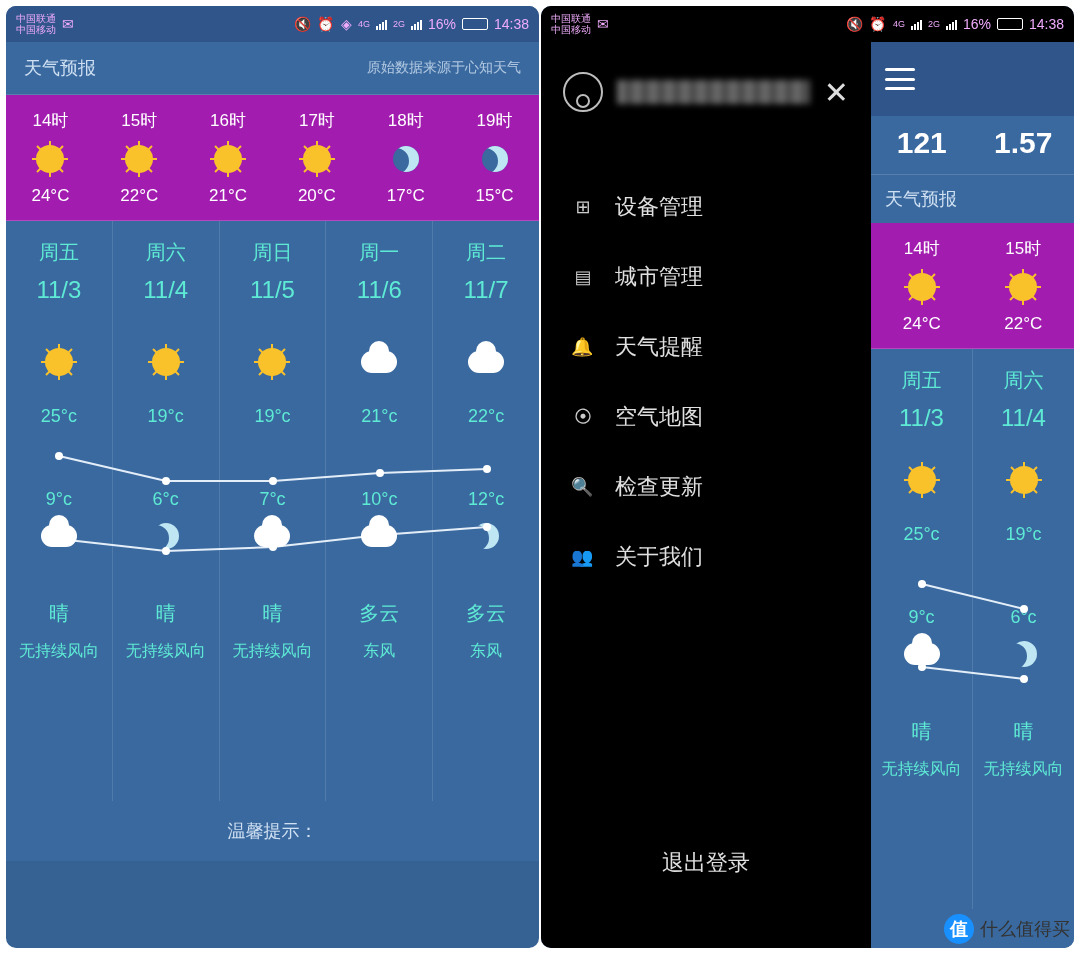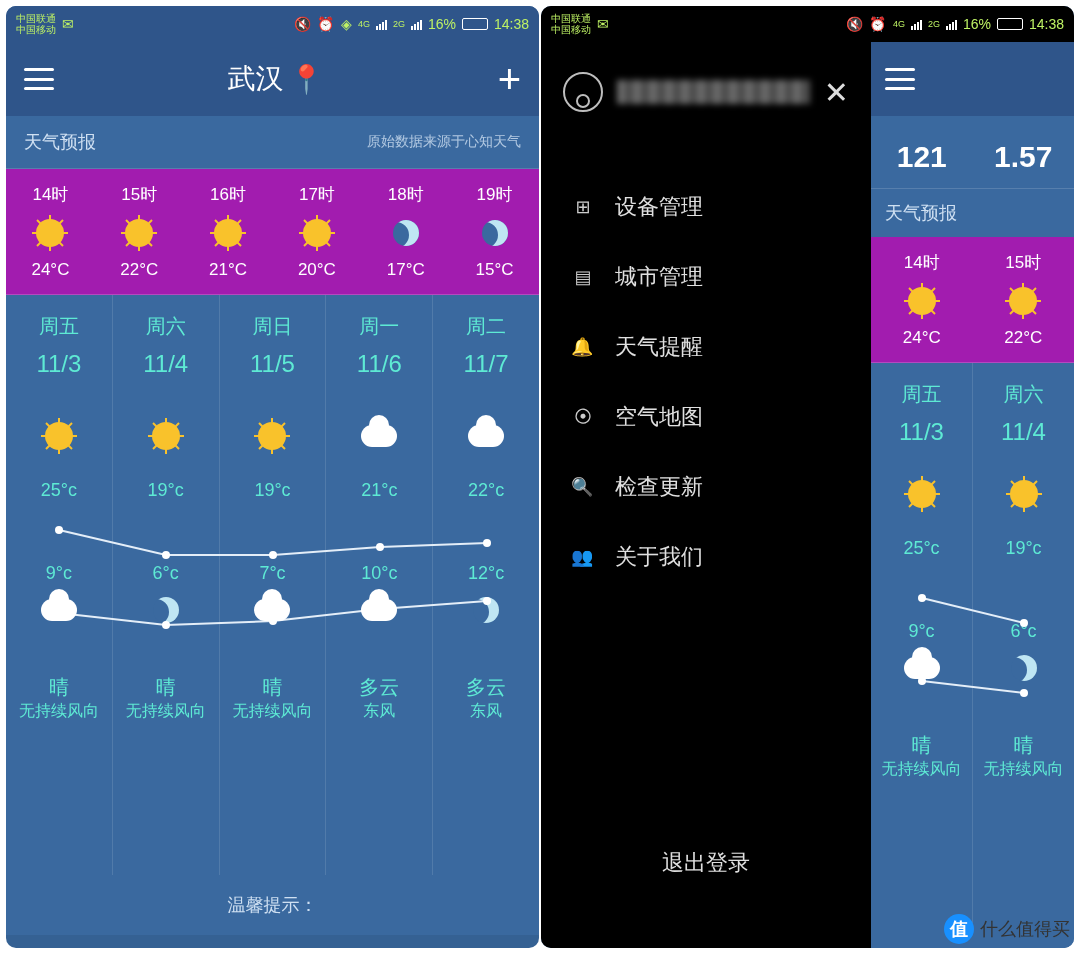--- a/index.html
+++ b/index.html
@@ -2,21 +2,21 @@
 <html><head>
 <meta charset="utf-8">
 <style>
   *{box-sizing:border-box;margin:0;padding:0;font-family:"PingFang SC","Microsoft YaHei",sans-serif}
   body{background:#fff;width:1080px;height:954px;overflow:hidden;position:relative}
   .wrap{display:flex;gap:0;width:1080px;height:954px;padding:6px}
   .phone{height:942px;border-radius:10px;overflow:hidden;position:relative;background:#356193}
   .p1{width:534px}
   .p2{width:534px;margin-left:2px}
   
-  .sbar{height:36px;display:flex;align-items:center;justify-content:space-between;padding:0 10px;color:#bef264;font-size:14px}
+  .sbar{height:36px;display:flex;align-items:center;justify-content:space-between;padding:0 10px;color:#f0abfc;font-size:14px}
   .sbar-dark{background:#000}
   .sbar-blue{background:#2f558a}
   .carriers{display:flex;flex-direction:column;font-size:10px;line-height:11px}
   .sicons{display:flex;align-items:center;gap:6px}
   .sig{display:inline-flex;align-items:flex-end;gap:1px;height:12px}
   .sig i{display:block;width:2px;background:#fff}
   .sig i:nth-child(1){height:4px}.sig i:nth-child(2){height:6px}.sig i:nth-child(3){height:8px}.sig i:nth-child(4){height:10px}
   .batt{display:inline-flex;align-items:center}
   .batt .shell{width:26px;height:12px;border:1px solid #fff;border-radius:2px;position:relative;overflow:hidden}
   .batt .shell::after{content:"";position:absolute;right:-3px;top:3px;width:2px;height:6px;background:#fff}
@@ -40,21 +40,21 @@
   .daily{display:flex;background:#3a699f;height:580px;position:relative}
   .dcol{flex:1;text-align:center;color:#5eead4;border-right:1px solid rgba(255,255,255,.12);padding:18px 0;display:flex;flex-direction:column;align-items:center}
   .dcol:last-child{border-right:none}
   .dow{font-size:20px;margin-bottom:10px}
   .date{font-size:24px;margin-bottom:40px}
   .dic{height:36px;display:flex;align-items:center;justify-content:center;margin-bottom:8px}
   .hi{font-size:18px;margin-top:18px}
   .lo{font-size:18px;margin-top:62px;margin-bottom:8px}
   .nic{height:36px;display:flex;align-items:center;justify-content:center}
   .cond{font-size:20px;margin-top:46px}
-  .wind{font-size:16px;}
+  .wind{font-size:16px;margin-top:14px}
   
   .chart{position:absolute;left:0;right:0;top:220px;height:130px;pointer-events:none}
   .tip{color:#cfe0f2;text-align:center;padding:18px;font-size:18px;background:#3a699f}
   
   .sun{width:28px;height:28px;border-radius:50%;background:#f9c22b;position:relative;box-shadow:0 0 0 0 #f9c22b}
   .moon{width:26px;height:26px;border-radius:50%;background:#3a699f;box-shadow:inset -10px 2px 0 0 #bfe6f3}
   .cloud{width:36px;height:22px;background:#fff;border-radius:12px;position:relative}
   .cloud::before{content:"";position:absolute;width:20px;height:20px;background:#fff;border-radius:50%;top:-10px;left:8px}
   
   .drawer{position:absolute;left:0;top:36px;bottom:0;width:330px;background:#000;color:#e0e0e0;padding:30px 22px}
@@ -63,21 +63,21 @@
   .avatar i{width:14px;height:14px;border:2px solid #bdbdbd;border-radius:50%;display:block;margin-bottom:2px}
   .uname{flex:1;margin:0 14px;height:24px;background:repeating-linear-gradient(90deg,#6a6a6a 0 8px,#4a4a4a 8px 16px);filter:blur(3px)}
   .xbtn{font-size:30px;color:#ddd}
   .menu{list-style:none;margin-top:60px}
   .menu li{display:flex;align-items:center;gap:22px;padding:20px 10px;font-size:22px}
   .menu .mi{width:20px;height:20px;display:flex;align-items:center;justify-content:center;font-size:18px;color:#ccc}
   .logout{position:absolute;bottom:70px;left:0;right:0;text-align:center;font-size:22px}
   
   .behind{position:absolute;left:330px;right:0;top:36px;bottom:0;background:#3a699f;color:#fff;overflow:hidden}
   .behind .hdr{background:#2f558a;height:74px;justify-content:flex-start;padding-left:14px}
-  .behind .nums{display:flex;padding:24px 0 14px;border-bottom:1px solid rgba(255,255,255,.15)}
+  .behind .nums{display:flex;padding:10px 0 14px;border-bottom:1px solid rgba(255,255,255,.15)}
   .behind .nums div{flex:1;text-align:center;font-size:30px;font-weight:600}
   .behind .sec-lbl{padding:12px 14px;font-size:18px;color:#cfe0f2}
   .behind .hourly{border-bottom:1px solid rgba(255,255,255,.2)}
   .behind .daily{height:560px}
   .behind .dcol .date{margin-bottom:30px}
   
   .wm{position:absolute;right:10px;bottom:10px;display:flex;align-items:center;gap:6px;color:#333;font-size:18px;font-weight:500}
   .wm .badge{width:30px;height:30px;border-radius:50%;background:#1890ff;color:#fff;display:flex;align-items:center;justify-content:center;font-size:18px;font-weight:700}
 </style>
 </head>
@@ -111,32 +111,20 @@
             <i></i>
             <i></i>
             <i></i>
           </span>
         <span>16%</span>
         <span class="batt">
             <span class="shell"><span class="fill"></span></span>
           </span>
         <span>14:38</span>
       </div>
-    </div>
-    <div class="hdr">
-      <div class="ham">
-          <i></i>
-          <i></i>
-          <i></i>
-        </div>
-      <div class="hdr-title">
-        <span>武汉</span>
-        <span>📍</span>
-      </div>
-      <div class="plus">+</div>
     </div>
     <div class="fhdr">
       <span>天气预报</span>
       <span class="src">原始数据来源于心知天气</span>
     </div>
     <div class="hourly" id="hourly-left">
         <div class="hcell">
           <div class="t">14时</div>
           <div class="ic">
             <span class="sun" style="box-shadow: rgb(249, 194, 43) 0px 0px 0px 0px; background: rgb(249, 194, 43); position: relative;">

